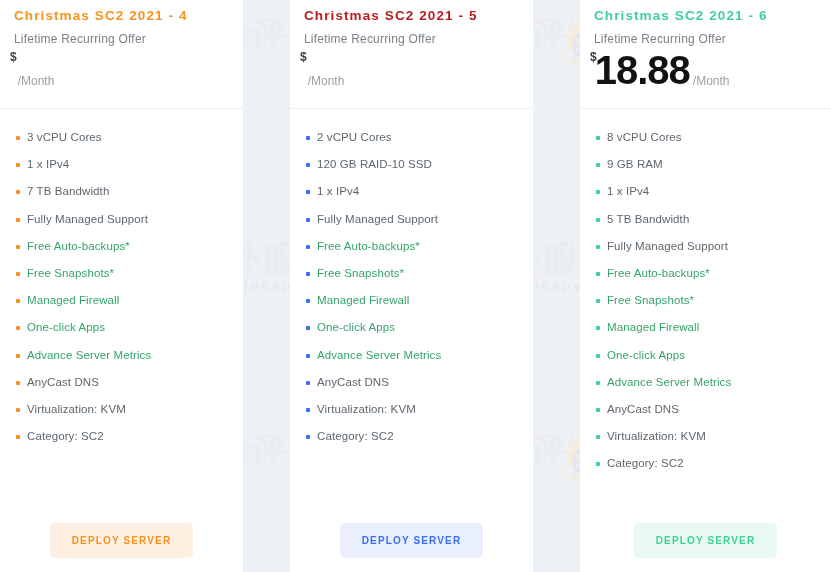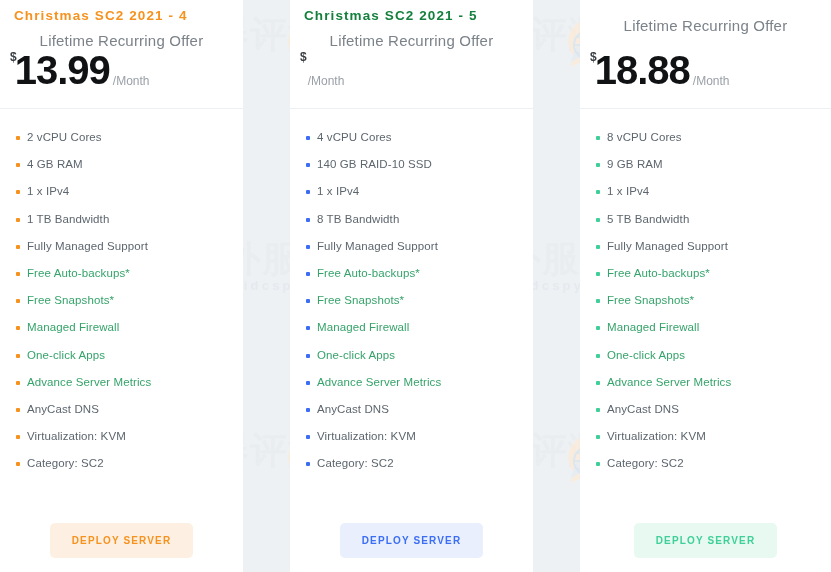--- a/index.html
+++ b/index.html
@@ -86,25 +86,24 @@
     position: relative;
   }
   .plan-title {
     font-size: 13.5px;
     font-weight: bold;
     letter-spacing: 1.1px;
     margin: 0;
     white-space: nowrap;
   }
   .plan-sub {
-    font-size: 15px;
+    font-size: 12px;
     color: #7b8289;
     margin-top: 9px;
     letter-spacing: .2px;
-    text-align: center;
   }
   .price-row {
     position: absolute;
     left: 8px;
     bottom: 18px;
     display: flex;
     align-items: flex-end;
   }
   .cur {
     font-size: 12px;
@@ -310,41 +309,36 @@
     </div>
   </div>
 
 <div class="board" id="board">
     <div class="col">
     <div class="col-head">
       <div class="plan-title" style="color:#f6921e">Christmas SC2 2021 - 4</div>
       <div class="plan-sub">Lifetime Recurring Offer</div>
       <div class="price-row">
         <span class="cur">$</span>
-        <span class="amount">13.99</span>
         <span class="per">/Month</span>
       </div>
     </div>
     <div class="divider"></div>
     <ul class="feat-list">
         <li class="">
        <span class="dot" style="background:#f6921e"></span>
-       <span>2 vCPU Cores</span>
-     </li>
-        <li class="">
-       <span class="dot" style="background:#f6921e"></span>
-       <span>4 GB RAM</span>
+       <span>3 vCPU Cores</span>
      </li>
         <li class="">
        <span class="dot" style="background:#f6921e"></span>
        <span>1 x IPv4</span>
      </li>
         <li class="">
        <span class="dot" style="background:#f6921e"></span>
-       <span>1 TB Bandwidth</span>
+       <span>7 TB Bandwidth</span>
      </li>
         <li class="">
        <span class="dot" style="background:#f6921e"></span>
        <span>Fully Managed Support</span>
      </li>
         <li class="hl">
        <span class="dot" style="background:#f6921e"></span>
        <span>Free Auto-backups*</span>
      </li>
         <li class="hl">
@@ -376,44 +370,40 @@
        <span>Category: SC2</span>
      </li>
       </ul>
     <div class="btn-wrap">
       <button class="deploy-btn" style="background:#fdf0e2;color:#f6921e">DEPLOY SERVER</button>
     </div>
     </div>
     <div class="gutter"></div>
     <div class="col">
     <div class="col-head">
-      <div class="plan-title" style="color:#15803d">Christmas SC2 2021 - 5</div>
+      <div class="plan-title" style="color:#b91c1c">Christmas SC2 2021 - 5</div>
       <div class="plan-sub">Lifetime Recurring Offer</div>
       <div class="price-row">
         <span class="cur">$</span>
         <span class="per">/Month</span>
       </div>
     </div>
     <div class="divider"></div>
     <ul class="feat-list">
         <li class="">
        <span class="dot" style="background:#3b6ef5"></span>
-       <span>4 vCPU Cores</span>
-     </li>
-        <li class="">
-       <span class="dot" style="background:#3b6ef5"></span>
-       <span>140 GB RAID-10 SSD</span>
+       <span>2 vCPU Cores</span>
+     </li>
+        <li class="">
+       <span class="dot" style="background:#3b6ef5"></span>
+       <span>120 GB RAID-10 SSD</span>
      </li>
         <li class="">
        <span class="dot" style="background:#3b6ef5"></span>
        <span>1 x IPv4</span>
-     </li>
-        <li class="">
-       <span class="dot" style="background:#3b6ef5"></span>
-       <span>8 TB Bandwidth</span>
      </li>
         <li class="">
        <span class="dot" style="background:#3b6ef5"></span>
        <span>Fully Managed Support</span>
      </li>
         <li class="hl">
        <span class="dot" style="background:#3b6ef5"></span>
        <span>Free Auto-backups*</span>
      </li>
         <li class="hl">
@@ -445,20 +435,21 @@
        <span>Category: SC2</span>
      </li>
       </ul>
     <div class="btn-wrap">
       <button class="deploy-btn" style="background:#e9effd;color:#3b6ef5">DEPLOY SERVER</button>
     </div>
     </div>
     <div class="gutter"></div>
     <div class="col last">
     <div class="col-head">
+      <div class="plan-title" style="color:#3fd09a">Christmas SC2 2021 - 6</div>
       <div class="plan-sub">Lifetime Recurring Offer</div>
       <div class="price-row">
         <span class="cur">$</span>
         <span class="amount">18.88</span>
         <span class="per">/Month</span>
       </div>
     </div>
     <div class="divider"></div>
     <ul class="feat-list">
         <li class="">

